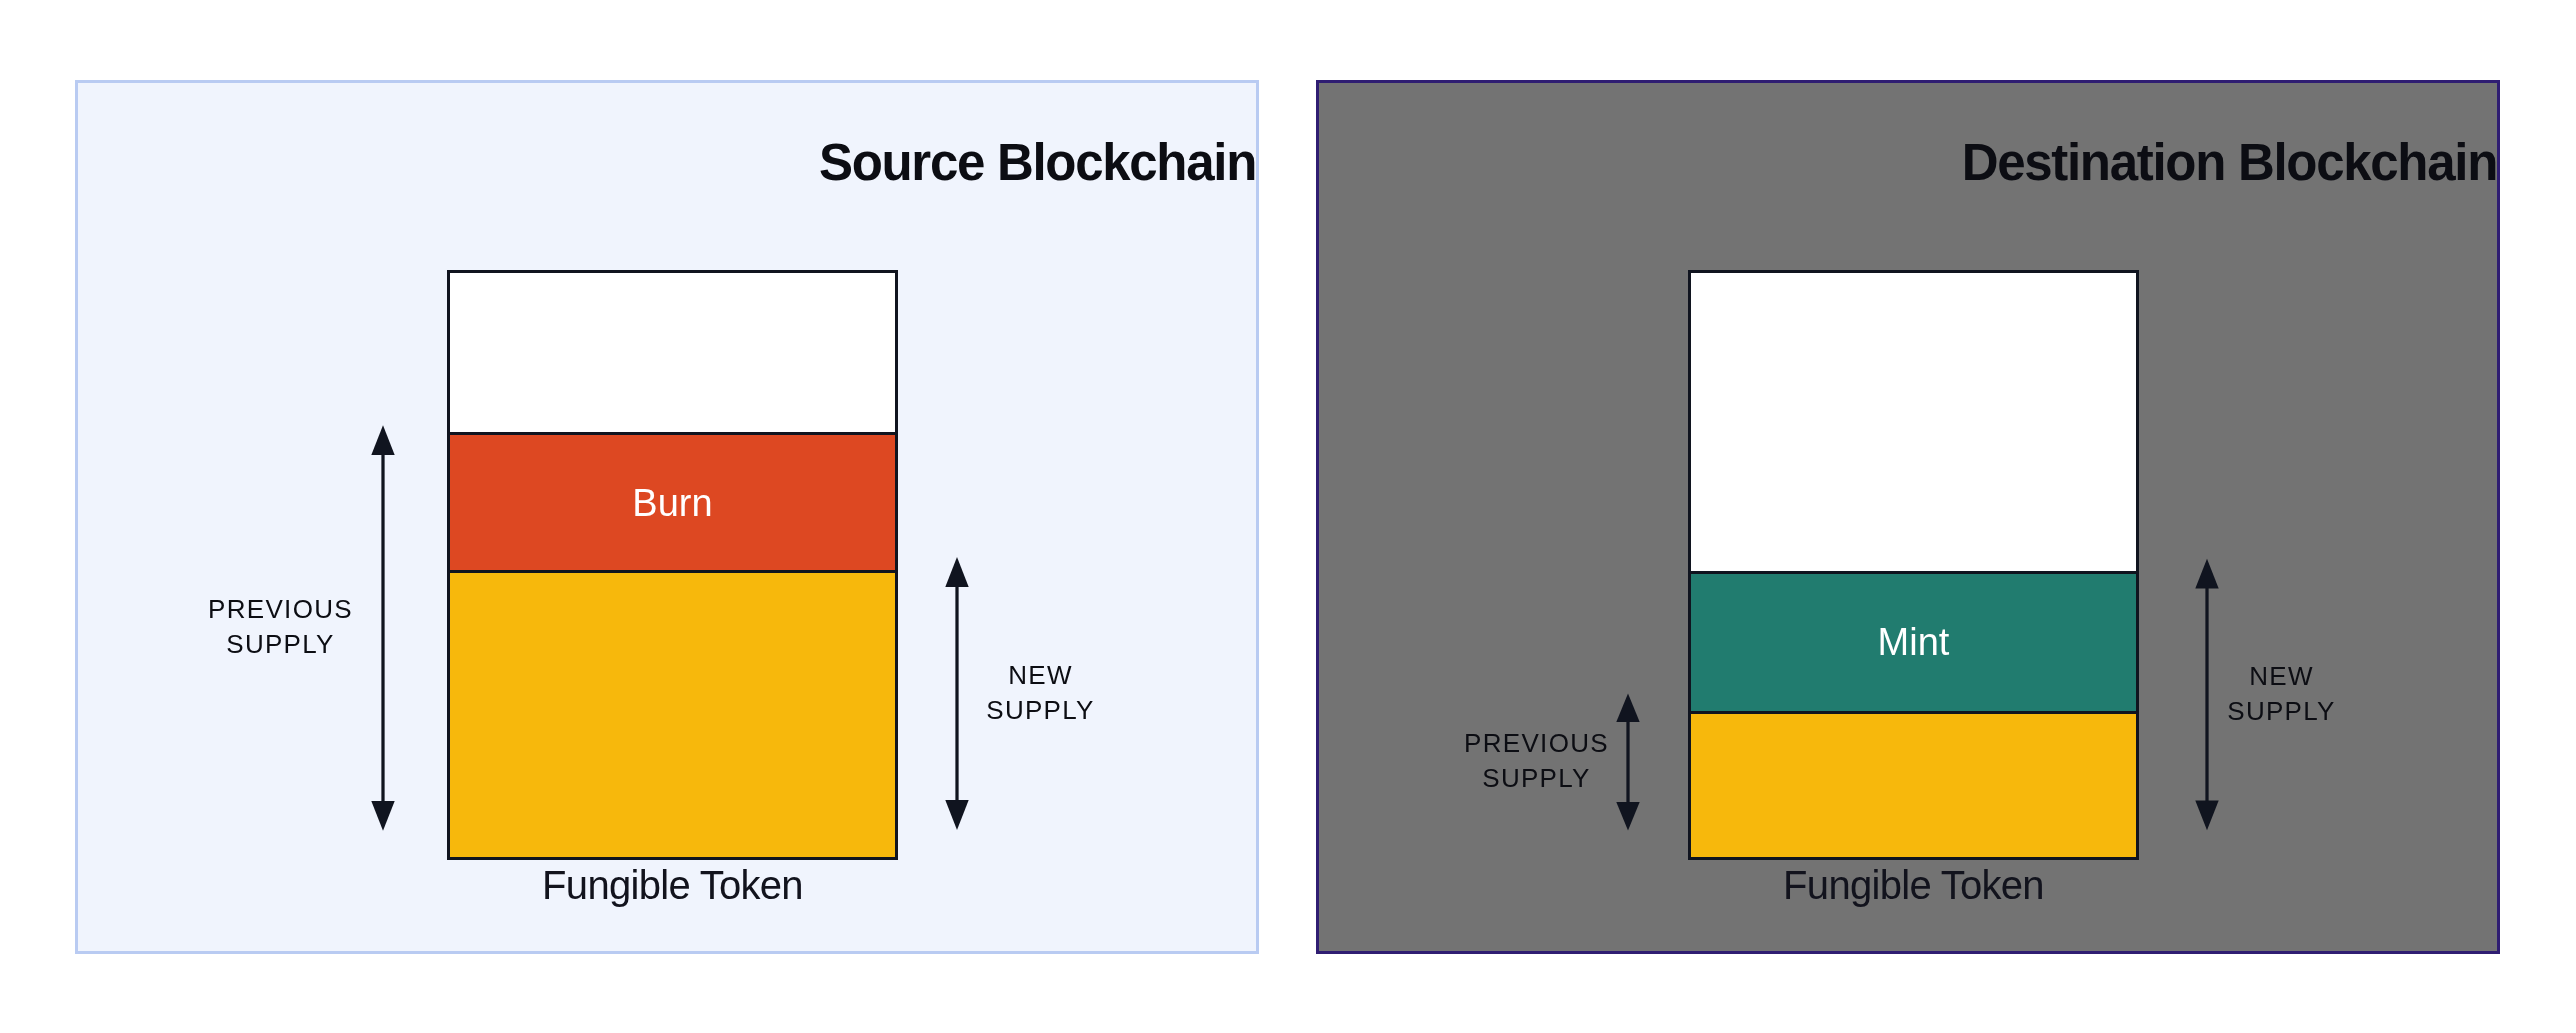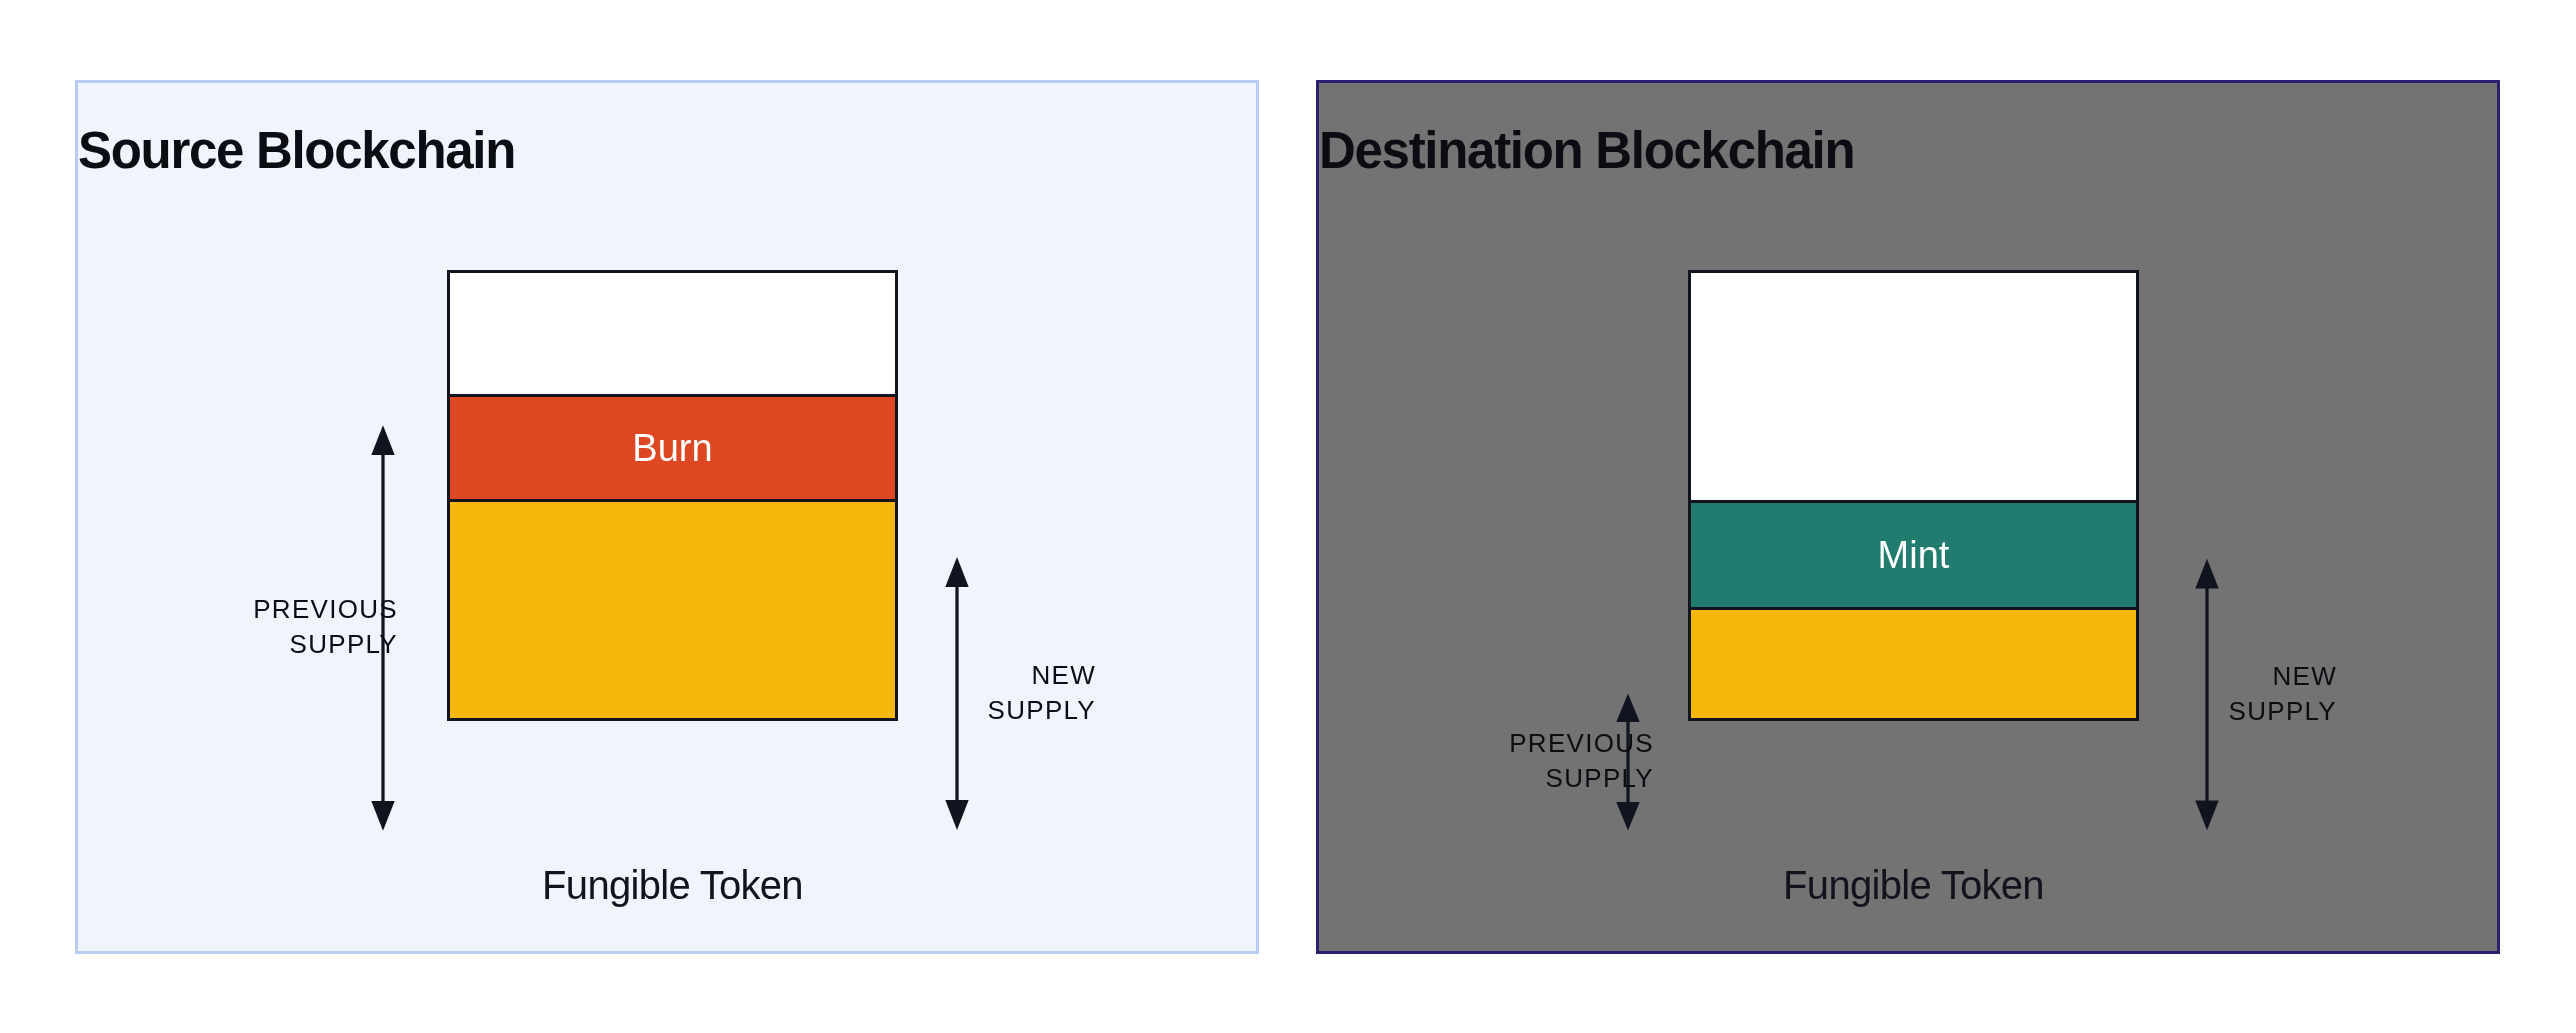--- a/index.html
+++ b/index.html
@@ -18,38 +18,38 @@
     width: 1184px;
     height: 874px;
     border: 3.3px solid transparent;
     box-sizing: border-box;
   }
   .panel-source { left: 75px; }
   .panel-dest   { left: 1316px; }
 
   .panel-title {
     position: absolute;
-    top: 39px;
+    top: 51px;
     left: 0;
     width: 100%;
     margin: 0;
-    text-align: left;
+    text-align: right;
     font-size: 51px;
     font-weight: 700;
     letter-spacing: -1.3px;
     line-height: 1.15;
     color: #0c0d13;
   }
 
   .bar {
     position: absolute;
     left: 369px;
     top: 187px;
     width: 451px;
-    height: 451px;
+    height: 590px;
     box-sizing: border-box;
     border: 3.3px solid #10141f;
     background: #ffffff;
     display: flex;
     flex-direction: column;
   }
   .segment {
     box-sizing: border-box;
     flex-grow: 0;
     flex-shrink: 0;
@@ -73,21 +73,21 @@
     margin: 0;
     text-align: center;
     font-size: 40px;
     font-weight: 400;
     letter-spacing: -0.7px;
     color: #12131d;
   }
 
   .annot {
     position: absolute;
-    text-align: right;
+    text-align: center;
     font-size: 26px;
     font-weight: 500;
     letter-spacing: 1.3px;
     line-height: 35px;
     color: #0c0d13;
   }
   .annot span { display: block; }
 
   .p1-annot-left  { left: 85px;  top: 509px; width: 235px; }
   .p1-annot-right { left: 907px; top: 575px; width: 111px; }

